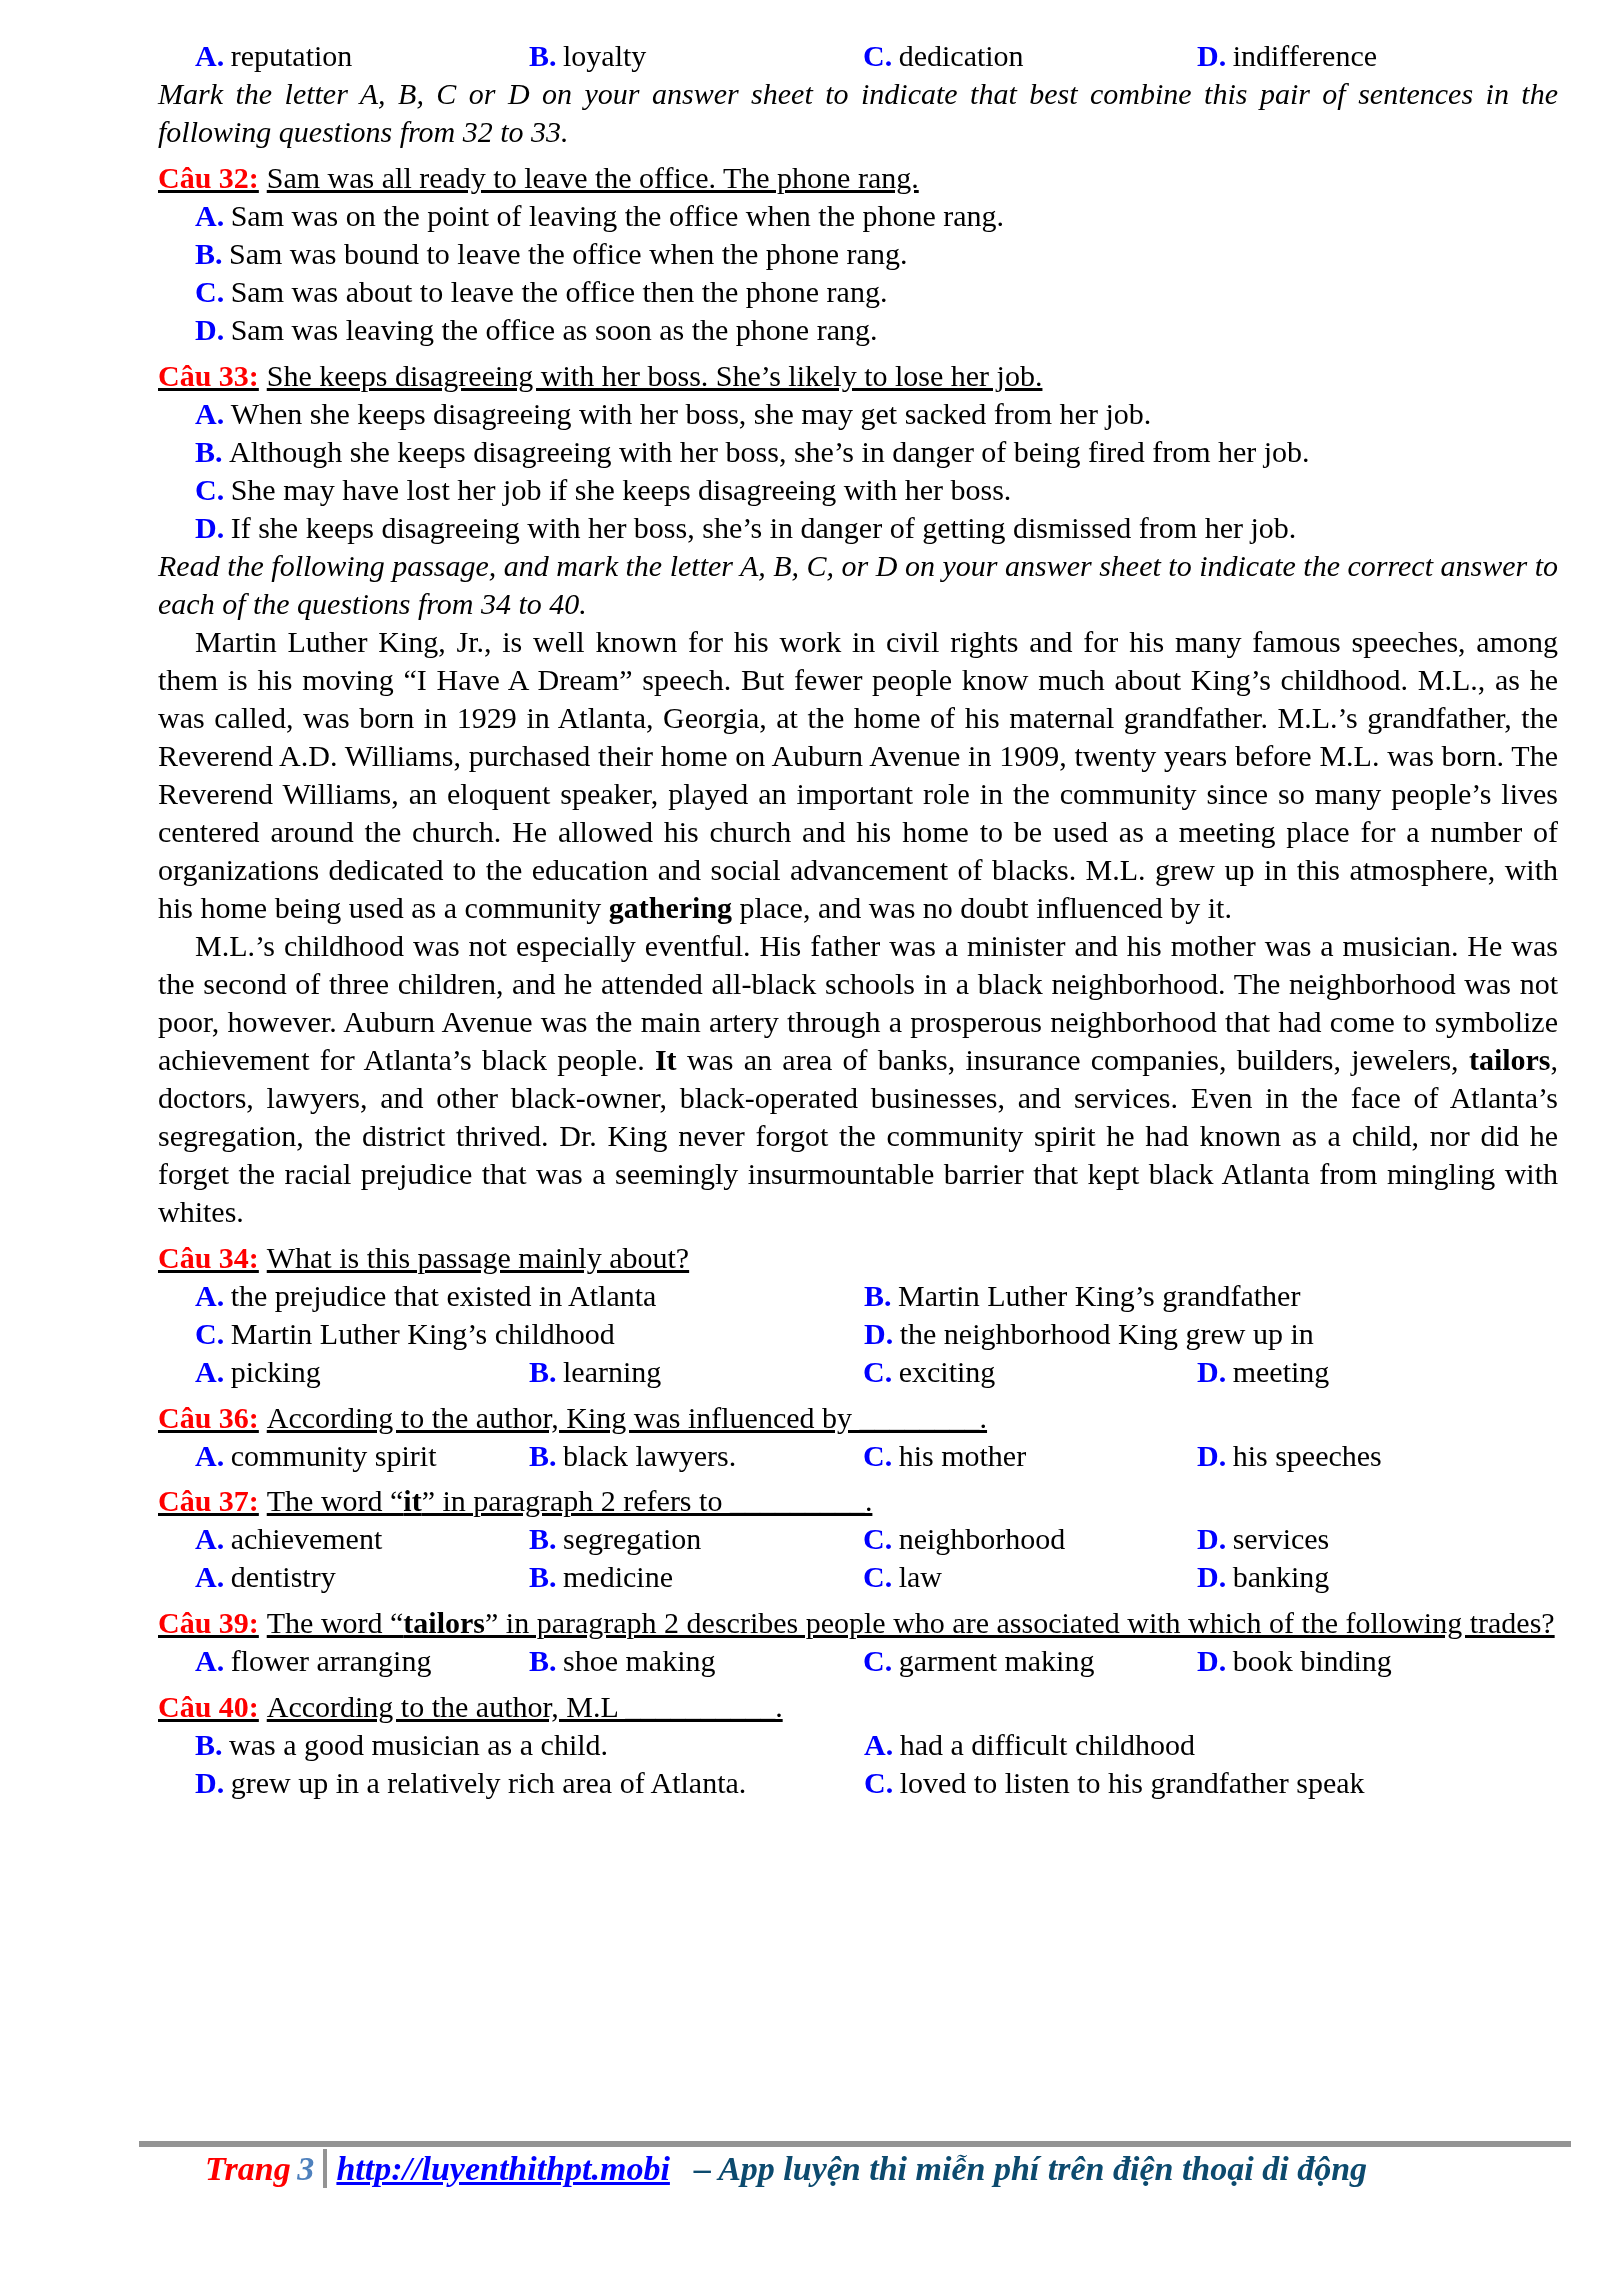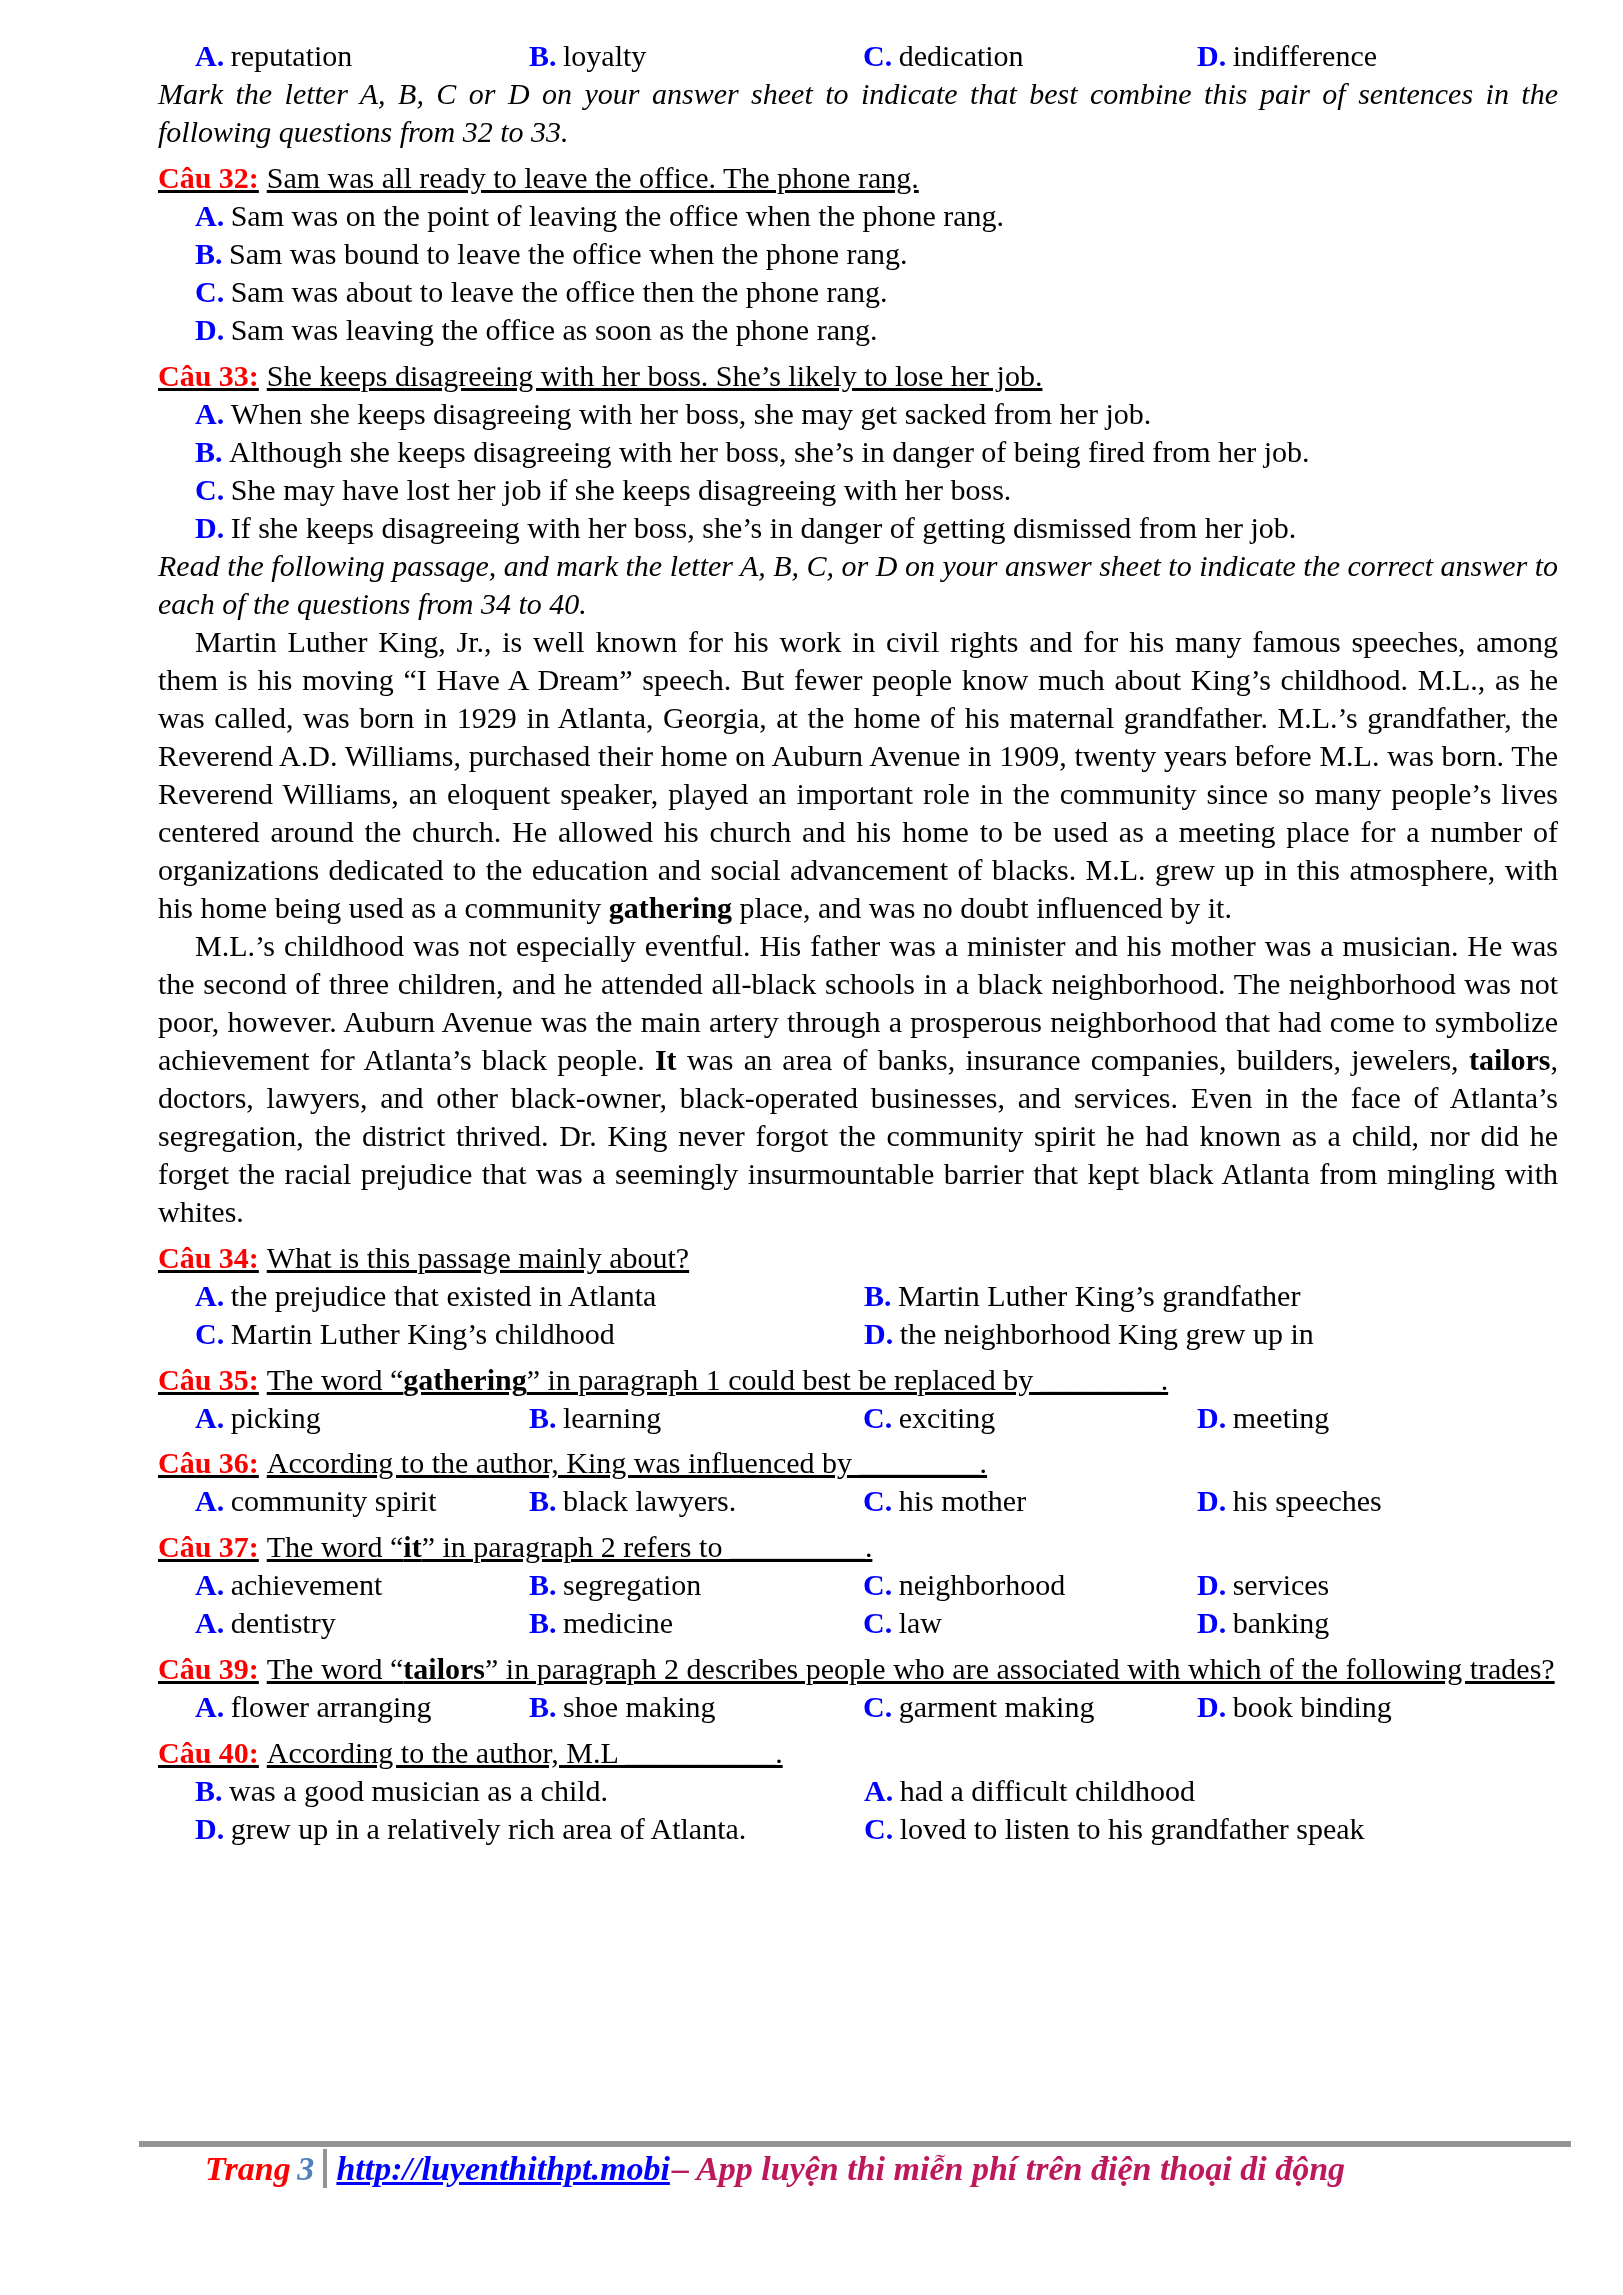--- a/index.html
+++ b/index.html
@@ -20,21 +20,21 @@
   .opt1 { display: block; line-height: 38px; padding-left: 37px; white-space: nowrap; }
   .passage p { margin: 0; text-indent: 37px; text-align: justify; line-height: 38px; }
   .b { font-weight: bold; }
   .justify { text-align: justify; white-space: normal; }
   .footer-bar { position: absolute; left: 139px; top: 2141px; width: 1432px; height: 5.9px; background: #949494; }
   .footer { position: absolute; left: 205px; top: 2150px; font-size: 34px; font-weight: bold; display: flex; align-items: flex-end; height: 38px; font-style: italic; }
   .footer .trang { color: #ff0000; }
   .footer .pnum { color: #4f81bd; margin-left: 6.5px; }
   .footer .sep { width: 3.9px; height: 39px; background: #949494; margin: 0 9.2px 0 9.2px; }
   .footer .link { color: #0000ff; text-decoration: underline; }
-  .footer .tag { color: #be185d; margin-left: 2px; }
+  .footer .tag { color: #0c4a6e; margin-left: 24px; }
 </style>
 </head>
 <body>
 
 <div class="page">
 
   <div class="opt-row opt4">
     <div class="opt"><span class="opt-letter">A.</span><span>reputation</span></div>
     <div class="opt"><span class="opt-letter">B.</span><span>loyalty</span></div>
     <div class="opt"><span class="opt-letter">C.</span><span>dedication</span></div>
@@ -65,21 +65,20 @@
   <div class="qhead"><span class="qnum">Câu 34:</span><span>What is this passage mainly about?</span></div>
   <div class="opt-row opt2">
     <div class="opt"><span class="opt-letter">A.</span><span>the prejudice that existed in Atlanta</span></div>
     <div class="opt"><span class="opt-letter">B.</span><span>Martin Luther King’s grandfather</span></div>
   </div>
   <div class="opt-row opt2">
     <div class="opt"><span class="opt-letter">C.</span><span>Martin Luther King’s childhood</span></div>
     <div class="opt"><span class="opt-letter">D.</span><span>the neighborhood King grew up in</span></div>
   </div>
 
-  <div class="qhead"><span class="qnum">Câu 35:</span><span>The word “</span><span class="b">gathering</span><span>” in paragraph 1 could best be replaced by ________.</span></div>
   <div class="opt-row opt4">
     <div class="opt"><span class="opt-letter">A.</span><span>picking</span></div>
     <div class="opt"><span class="opt-letter">B.</span><span>learning</span></div>
     <div class="opt"><span class="opt-letter">C.</span><span>exciting</span></div>
     <div class="opt"><span class="opt-letter">D.</span><span>meeting</span></div>
   </div>
 
   <div class="qhead"><span class="qnum">Câu 36:</span><span>According to the author, King was influenced by ________.</span></div>
   <div class="opt-row opt4">
     <div class="opt"><span class="opt-letter">A.</span><span>community spirit</span></div>

